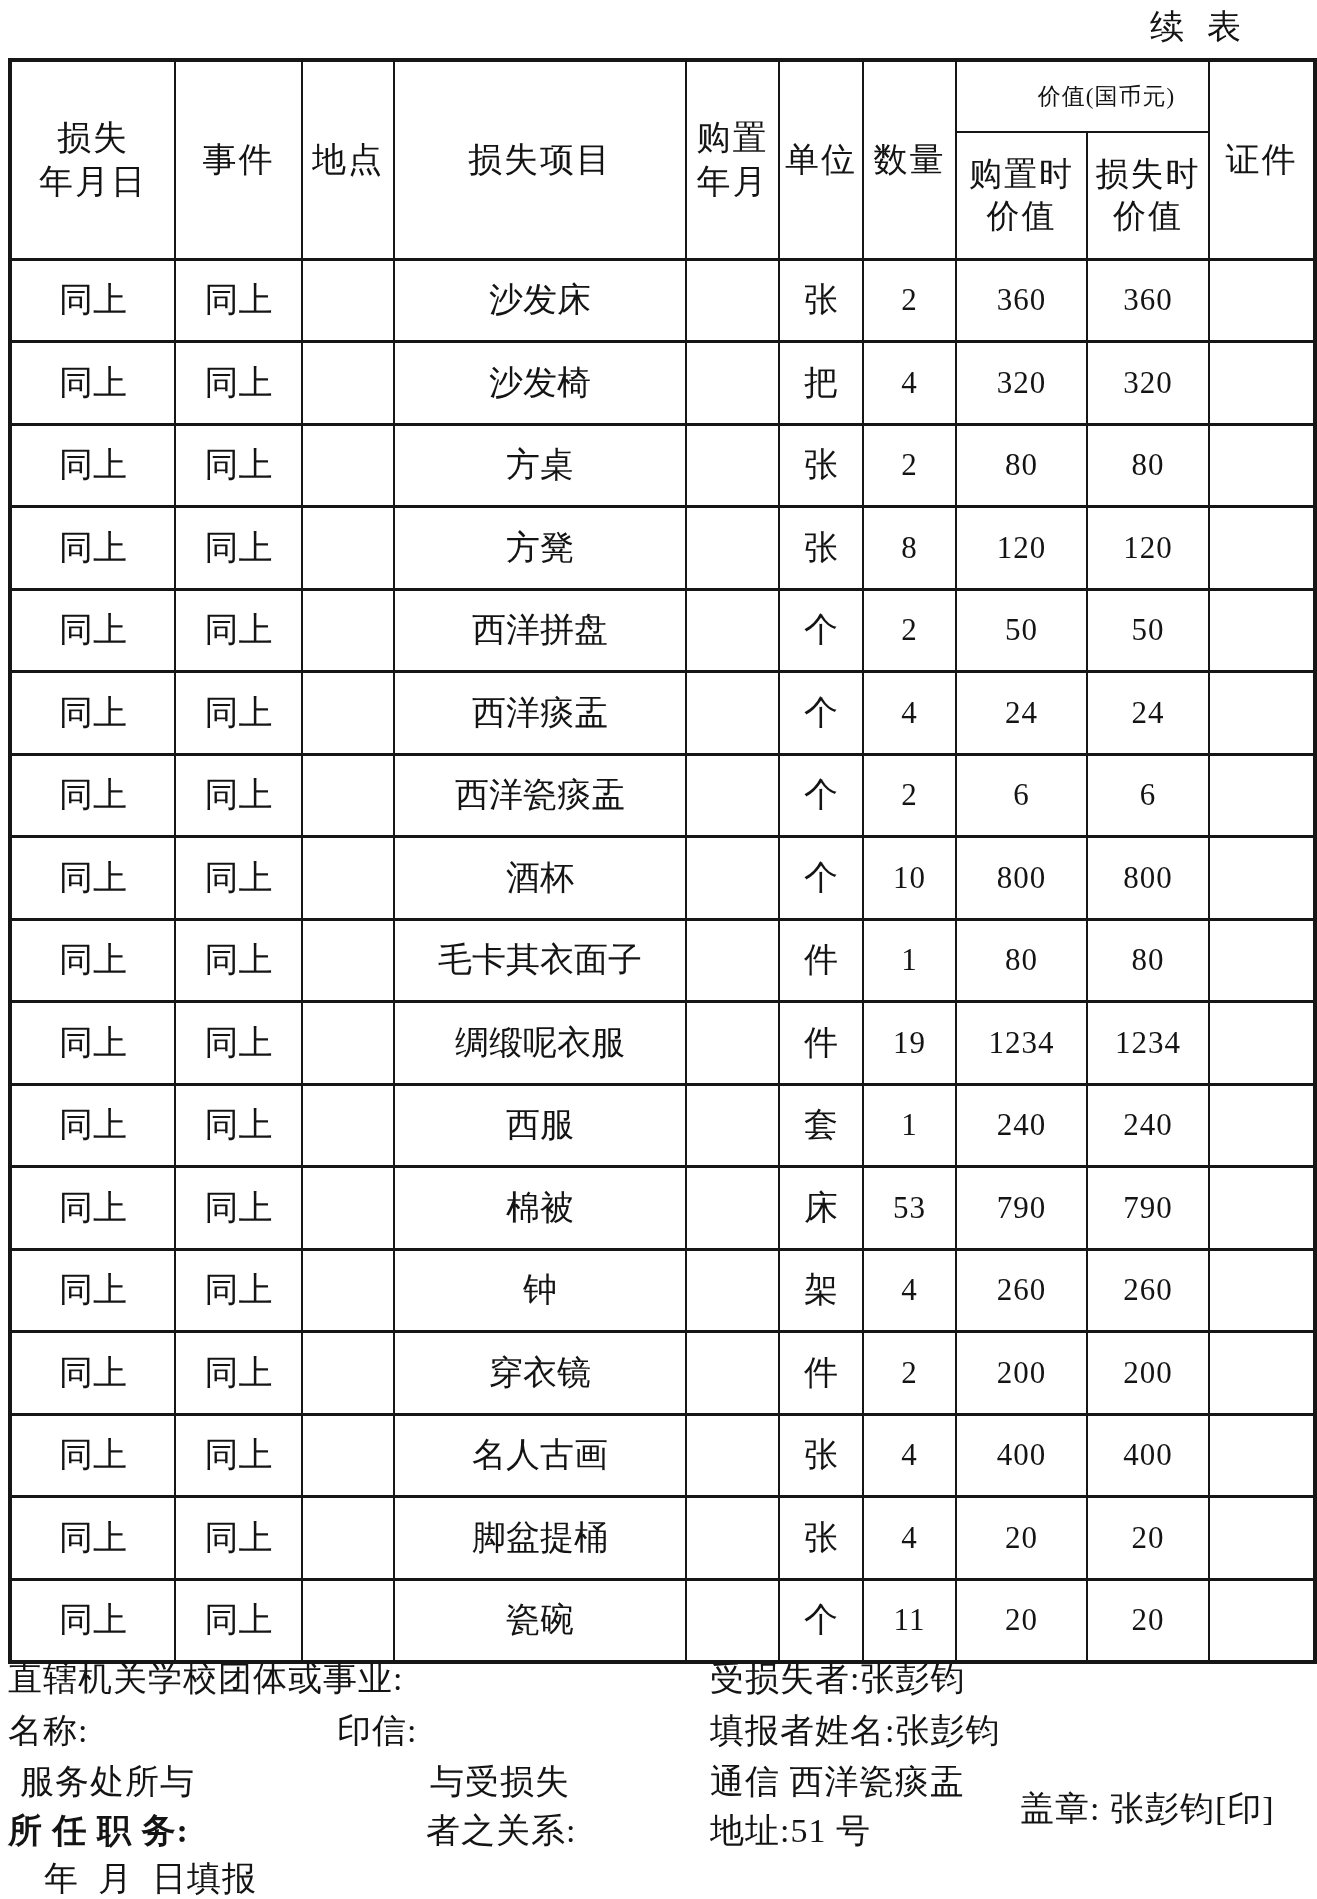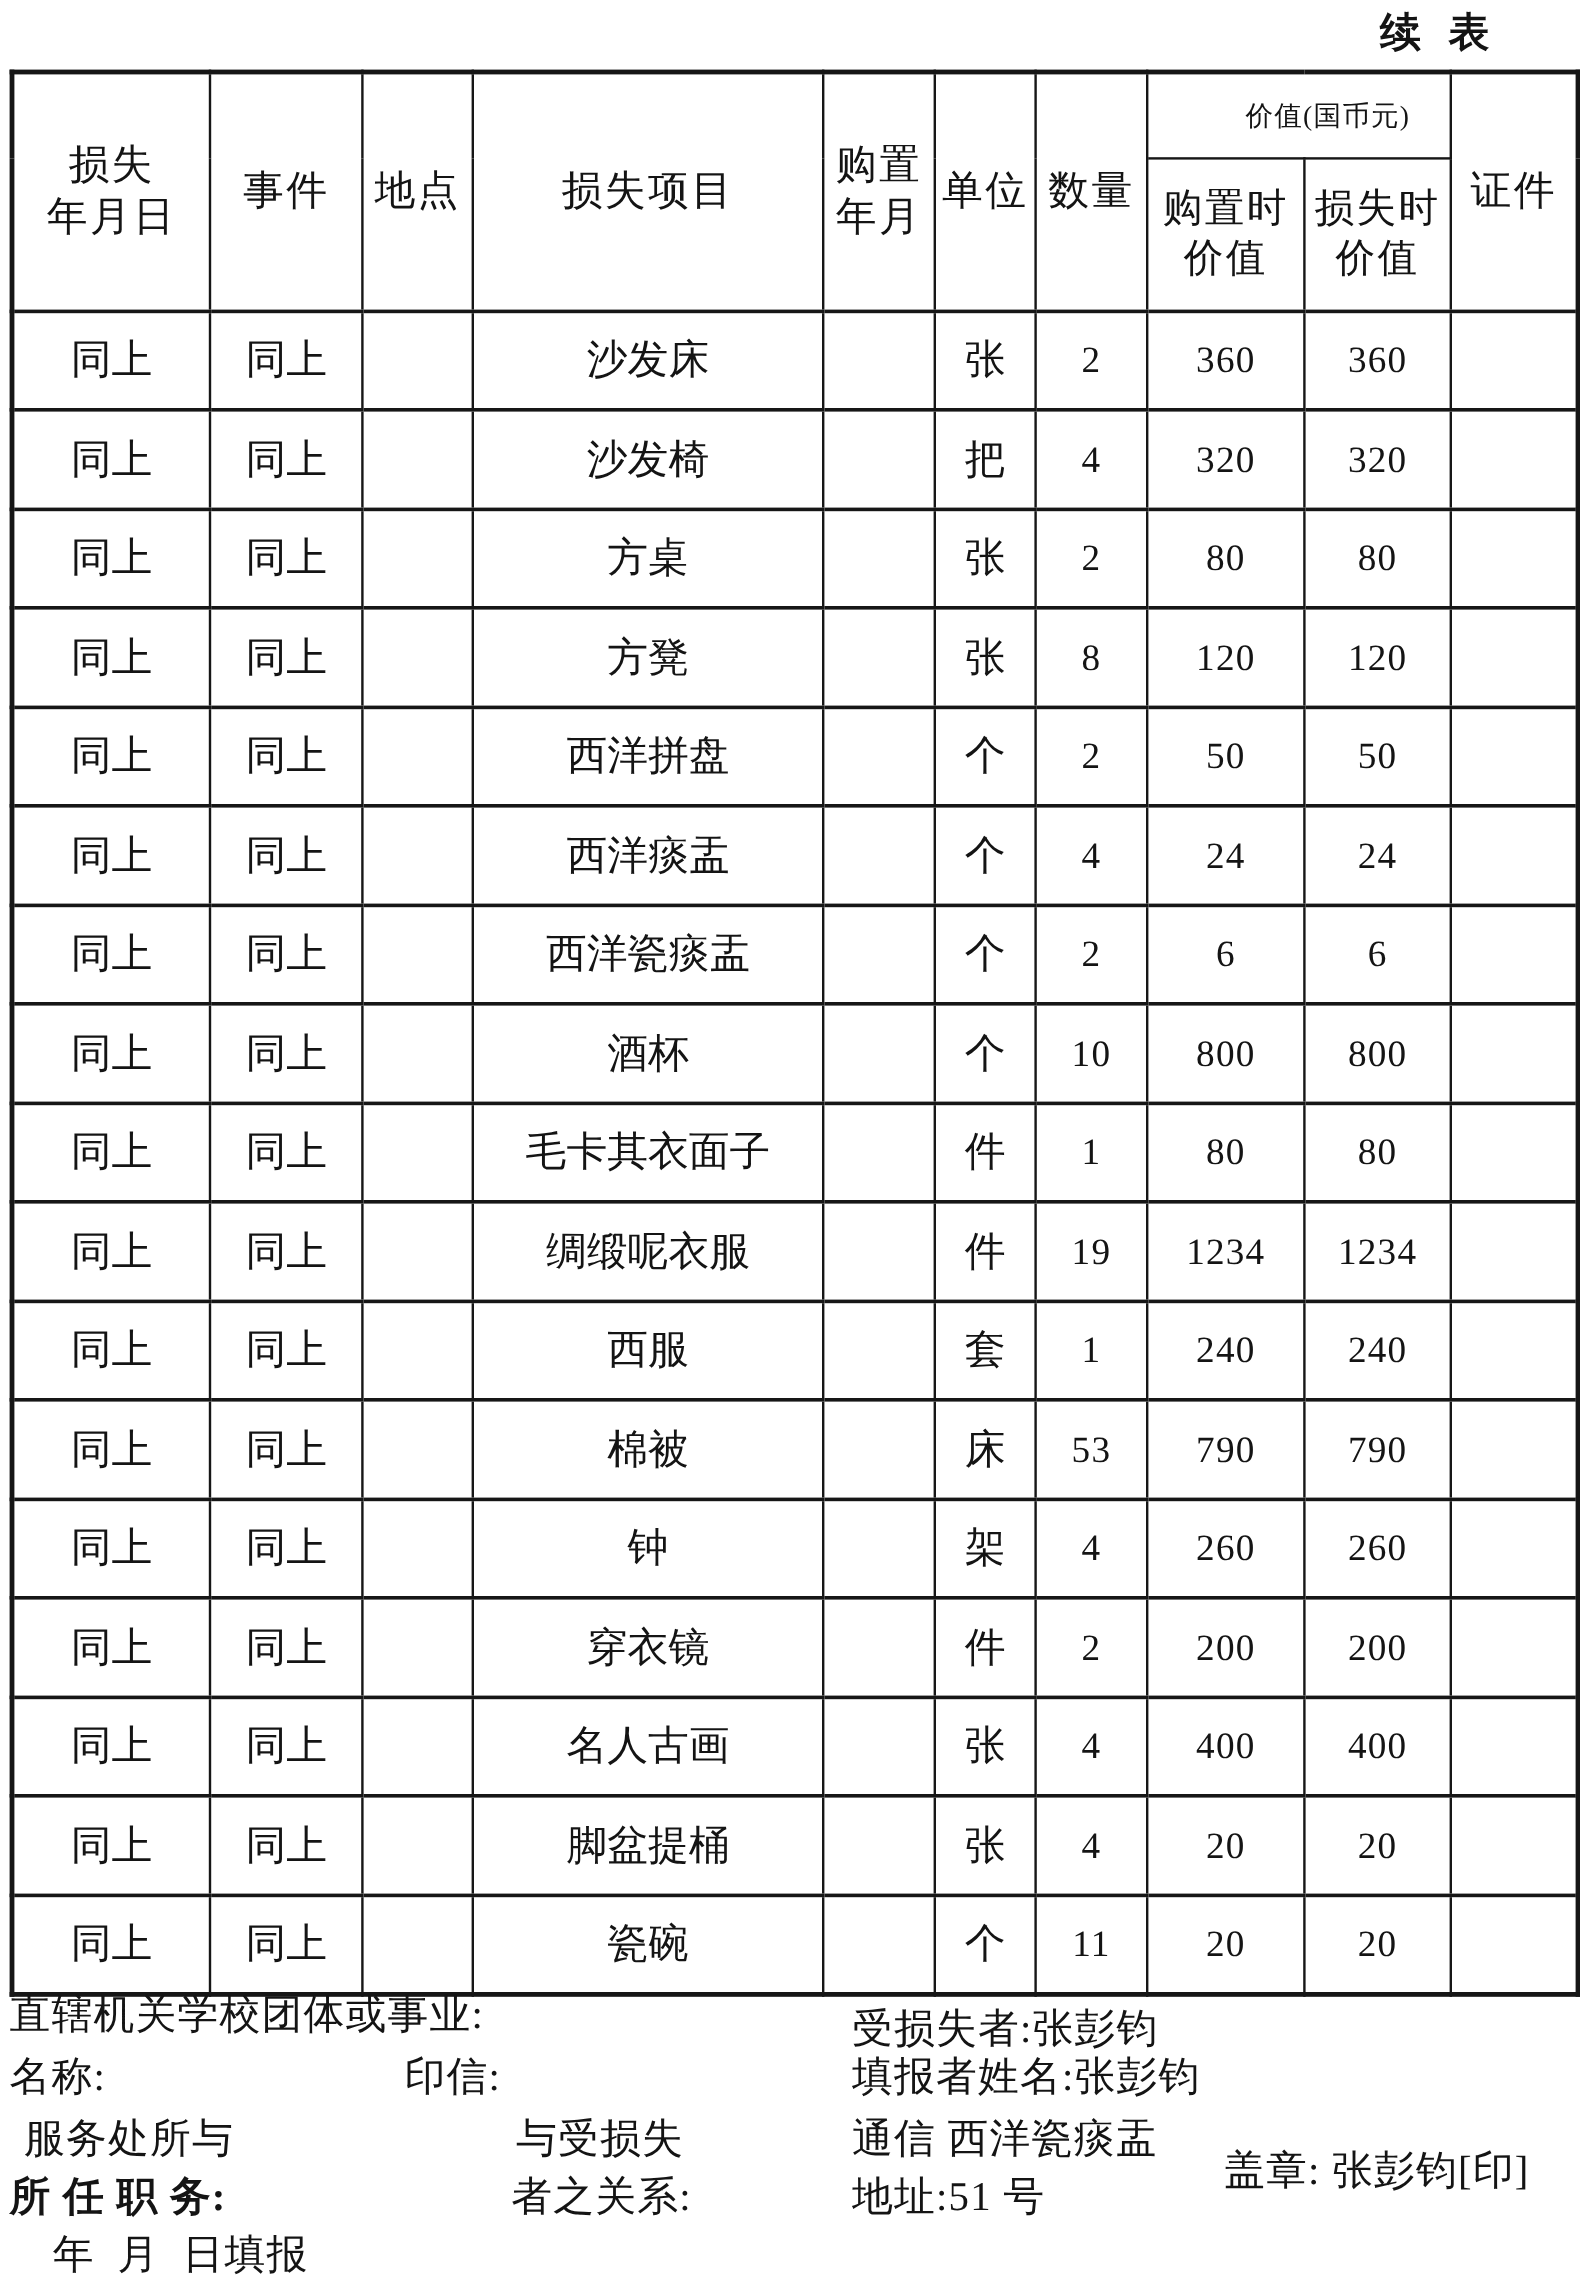--- a/index.html
+++ b/index.html
@@ -10,21 +10,21 @@
     color: #141414;
     font-family: "Liberation Serif", "DejaVu Serif", serif;
     position: relative;
   }
   .page { position: absolute; inset: 0; }
 
   .continued {
     position: absolute;
     left: 1150px; top: 4px;
     font-size: 34px;
-    font-weight: bold;
+    font-weight: normal;
     white-space: pre;
     letter-spacing: 2px;
   }
 
   table.loss-table {
     position: absolute;
     left: 8px; top: 58px;
     width: 1305px;
     table-layout: fixed;
     border-collapse: collapse;
@@ -65,21 +65,21 @@
     letter-spacing: 1px;
   }
   .f-org1      { left: 8px;    top: 1656px; }
   .f-name      { left: 8px;    top: 1708px; }
   .f-seal      { left: 337px;  top: 1708px; }
   .f-svc1      { left: 20px;    top: 1759px; }
   .f-rel1      { left: 430px;  top: 1759px; }
   .f-svc2      { left: 8px;    top: 1808px; font-weight: bold; }
   .f-rel2      { left: 426px;  top: 1808px; }
   .f-date      { left: 44px;   top: 1856px; }
-  .f-victim    { left: 710px;  top: 1656px; margin-top: 12px; }
+  .f-victim    { left: 710px;  top: 1656px; }
   .f-filler    { left: 710px;  top: 1708px; }
   .f-addr1     { left: 710px;  top: 1759px; }
   .f-addr2     { left: 710px;  top: 1808px; }
   .f-stamp     { left: 1020px; top: 1786px; text-align: right; }
 </style>
 </head>
 <body>
 
 <div class="page">
 

